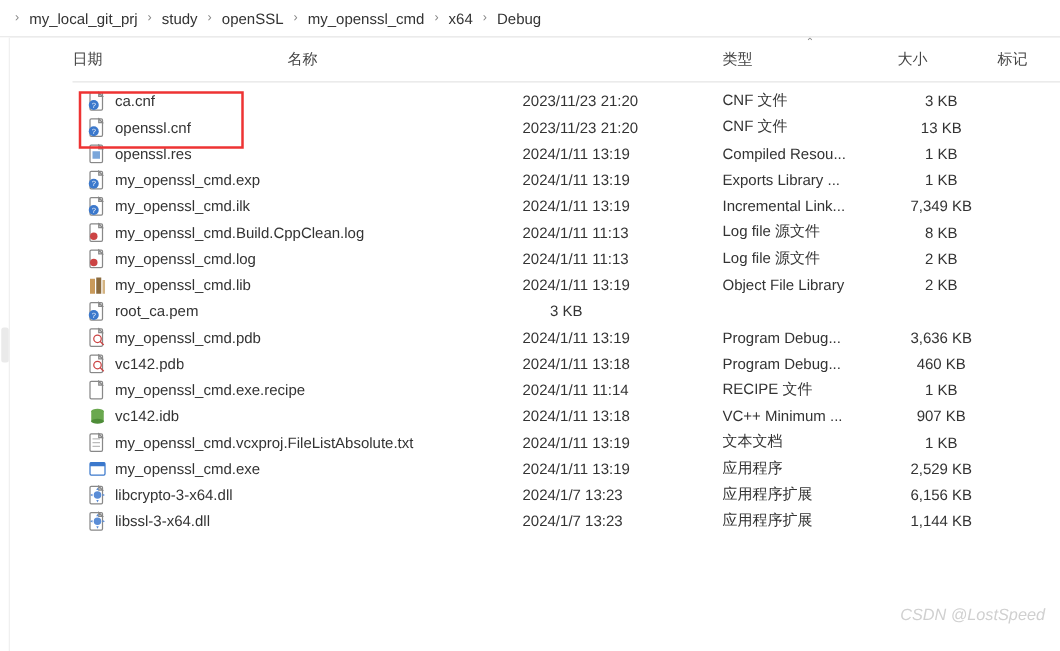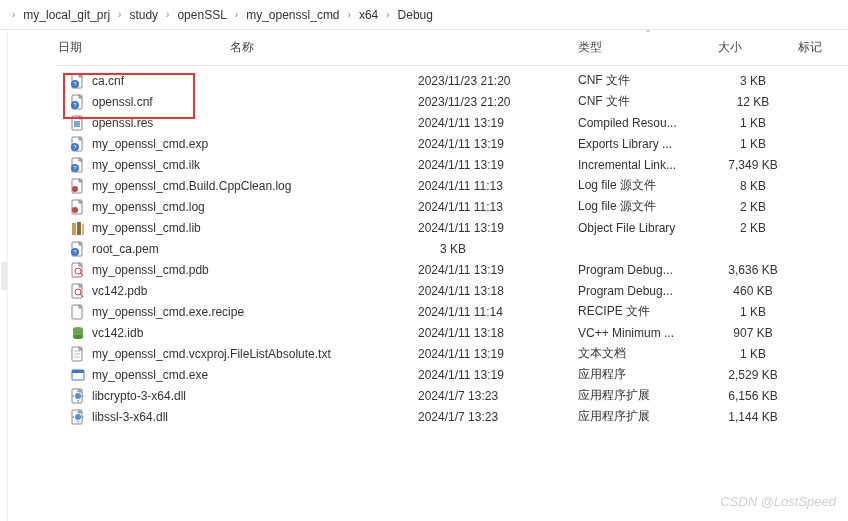--- a/index.html
+++ b/index.html
@@ -18,21 +18,21 @@
   .col-size { width: 80px; text-align: center; padding-right: 10px; }
   .col-tag  { width: 50px; }
   .headers .hdr { display:flex; align-items:center; cursor:default; }
   .sortup { font-size:8px; color:#888; position:absolute; top:-10px; left:50%; transform:translateX(-50%); }
   .rows { padding-top: 4px; }
   .row { display: flex; height: 21px; align-items: center; }
   .row .name { display:flex; align-items:center; gap:6px; }
   .icon { width:16px; height:16px; display:inline-flex; align-items:center; justify-content:center; flex-shrink:0; }
   .icon svg { width:16px; height:16px; }
   .highlight-box { position:absolute; border:2px solid #e33; left:63px; top:73px; width:132px; height:46px; pointer-events:none; }
-  .watermark { position:absolute; bottom:12px; right:12px; color:#d0d0d0; font-size:13px; font-style:italic; }
+  .watermark { position:absolute; bottom:22px; right:12px; color:#d0d0d0; font-size:13px; font-style:italic; }
   .col-type span, .col-date span, .col-name span.label { white-space:nowrap; overflow:hidden; text-overflow:ellipsis; display:block; }
   .col-type div { max-width:135px; white-space:nowrap; overflow:hidden; text-overflow:ellipsis; }
 </style>
 </head>
 <body>
 
 <div class="breadcrumb">
   <span class="chev">›</span>
   <span class="seg">my_local_git_prj</span>
   <span class="chev">›</span>
@@ -103,21 +103,21 @@
               </svg>
             </span>
             <span class="label">openssl.cnf</span>
           </div>
           <div class="col-date">
             <span>2023/11/23 21:20</span>
           </div>
           <div class="col-type">
             <div>CNF 文件</div>
           </div>
-          <div class="col-size"><span>12 KB</span></div>
+          <div class="col-size"><span>13 KB</span></div>
           <div class="col-tag"></div>
         </div>
         <div class="row">
           <div class="col-name name">
             <span class="icon">
               <svg viewBox="0 0 16 16">
                 <rect x="2" y="1" width="10" height="14" rx="1" fill="#fff" stroke="#888"></rect>
                 <path d="M9 1 L12 4 L9 4 Z" fill="#ddd" stroke="#888"></path>
                 <rect x="4" y="6" width="6" height="6" fill="#7aa6da"></rect>
               </svg>

